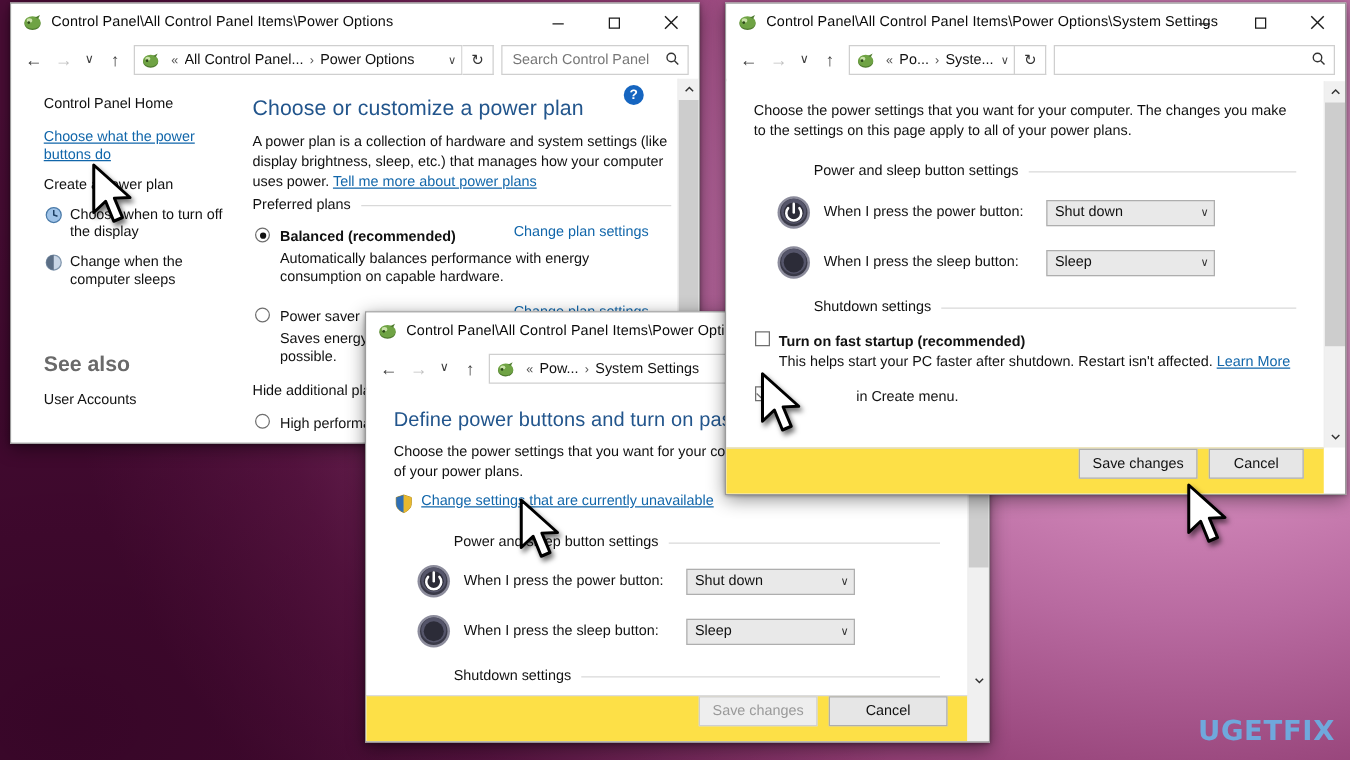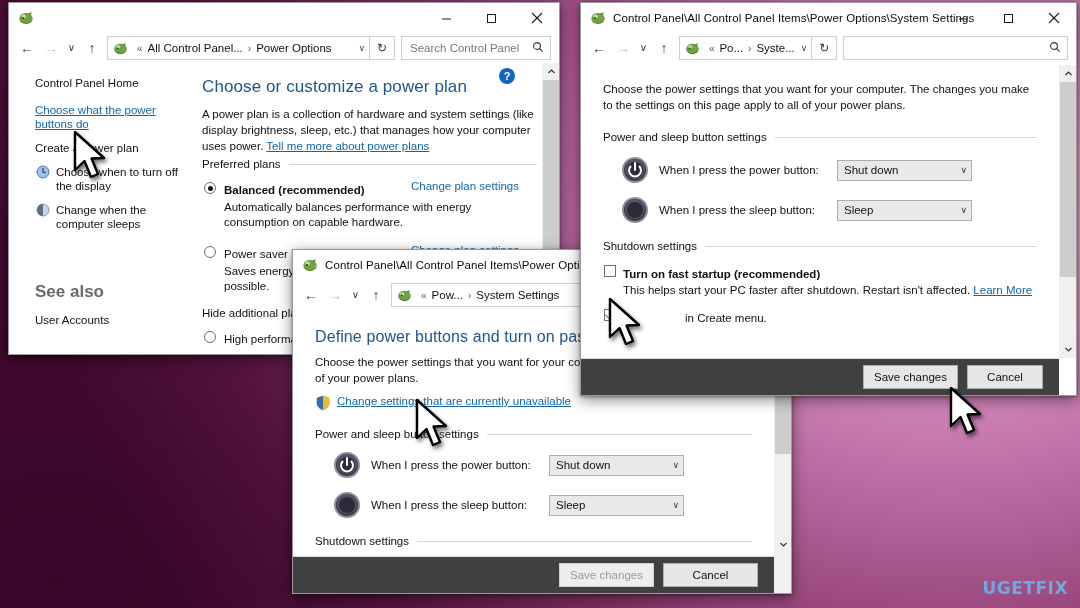--- a/index.html
+++ b/index.html
@@ -124,57 +124,57 @@
   .vscroll .arr { height:17px; display:flex; align-items:center; justify-content:center; font-size:8px; color:#444; }
   .vscroll .thumb { position:absolute; left:0; right:0; background:#cdcdcd; }
 
   
   .ss-body { position:relative; background:#fff; padding: 16px 22px 0 22px; }
   h2.ss-h { font-size:16px; font-weight:400; color:#22558c; margin-bottom: 8px; letter-spacing:.1px; }
   .ss-p { font-size:11.5px; color:#111; line-height:16px; }
   .shield-row { display:flex; align-items:flex-start; gap:6px; margin-top:9px; }
   .shield { width:16px; height:16px; flex:0 0 16px; }
   .shield-link { font-size:11.5px; color:#1166aa; text-decoration:underline; }
-  .sec-label { font-size:11.5px; color:#111; display:flex; align-items:center; gap:8px; margin-top:15px; }
+  .sec-label { font-size:11.5px; color:#111; display:flex; align-items:center; gap:8px; margin-top:15px;margin-left:48px; }
   .sec-label .rule { flex:1 1 auto; height:1px; background:#d9d9d9; }
   .btnrow { display:flex; align-items:center; gap:0; margin-top:11px; padding-left:18px; }
   .pwr-ico { width:28px; height:28px; flex:0 0 28px; margin-right:10px; }
   .btnrow-lab { font-size:11.5px; color:#111; width:178px; }
   .combo {
     width: 135px; height: 21px; border:1px solid #aeaeae; background:#e9e9e9;
     display:flex; align-items:center; padding:0 4px 0 6px; font-size:11.5px; color:#111;
   }
   .combo .cv { flex:1 1 auto; }
   .combo .cc { font-size:9px; color:#333; }
   .chk-row { margin-top:10px; position:relative; padding-left:20px; }
   .chk { position:absolute; left:1px; top:1px; width:12px; height:12px; border:1px solid #707070; background:#fff; }
   .chk.gray { border-color:#bdbdbd; }
   .chk.checked::after { content:""; position:absolute; left:2px; top:0px; width:4px; height:7px; border:solid #707070; border-width:0 1.6px 1.6px 0; transform: rotate(43deg); }
   .chk-lab { font-size:11.5px; color:#111; font-weight:bold; }
   .chk-lab.norm { font-weight:normal; color:#6d6d6d; }
   .chk-sub { font-size:11.5px; color:#111; line-height:15px; margin-top:1px; }
   .chk-sub.gray { color:#4a4a4a; }
   .footer {
     position:absolute; left:0; right:0; bottom:0; height:37px;
-    border-top:1px solid #dcdcdc; background:#404040;
-    display:flex; align-items:center; justify-content:flex-end; gap:9px; padding-right:16px;
+    border-top:1px solid #dcdcdc; background:#fde047;
+    display:flex; justify-content:flex-end; gap:9px; padding-right:16px;
   }
   .btn {
     min-width: 95px; height:24px; border:1px solid #aeaeae; background:#e6e6e6;
     font-size:11.5px; color:#111; display:flex; align-items:center; justify-content:center;
   }
   .btn.dim { color:#9a9a9a; background:#eee; border-color:#cfcfcf; }
 
   
   .cursor { position:absolute; width:44px; height:52px; pointer-events:none; }
   .cursor svg { display:block; filter: drop-shadow(2px 3px 2px rgba(0,0,0,.55)); }
 
   .watermark {
     position:absolute; right:12px; bottom:10px;
-    font-size:17px; font-weight:bold; letter-spacing:.5px;
+    font-size:22px; font-weight:bold; letter-spacing:.5px;
     font-family:"DejaVu Sans", sans-serif;
   }
   .wm-u { color:#6fa8dc; }
 </style>
 </head>
 <body>
 
 <div class="desk-vignette"></div>
 
 <div class="win" id="w1" style="left:8px; top:2px; width:552px; height:353px;">
@@ -182,20 +182,21 @@
   <div class="titlebar">
     <span class="title-ico">
       <svg width="16" height="16" viewBox="0 0 16 16">
         <ellipse cx="8" cy="9" rx="6.5" ry="5" fill="#4e7a2e"></ellipse>
         <ellipse cx="8" cy="8" rx="6.5" ry="5" fill="#6fa344"></ellipse>
         <ellipse cx="5.6" cy="6.4" rx="2.2" ry="1.8" fill="#c9e2a8"></ellipse>
         <path d="M10 4 L14 2 L12.5 5 Z" fill="#4e7a2e"></path>
         <circle cx="5" cy="8" r="1.1" fill="#2e4a1a"></circle>
       </svg>
     </span>
+    <span class="title-text">Control Panel\All Control Panel Items\Power Options</span>
     <span class="wbtns">
       <span class="wbtn">
         <svg width="11" height="11" viewBox="0 0 11 11">
             <line x1="1" y1="6" x2="10" y2="6" stroke="#1b1b1b" stroke-width="1"></line>
           </svg>
       </span>
       <span class="wbtn">
         <svg width="11" height="11" viewBox="0 0 11 11">
             <rect x="1.5" y="1.5" width="8" height="8" fill="none" stroke="#1b1b1b" stroke-width="1"></rect>
           </svg>

